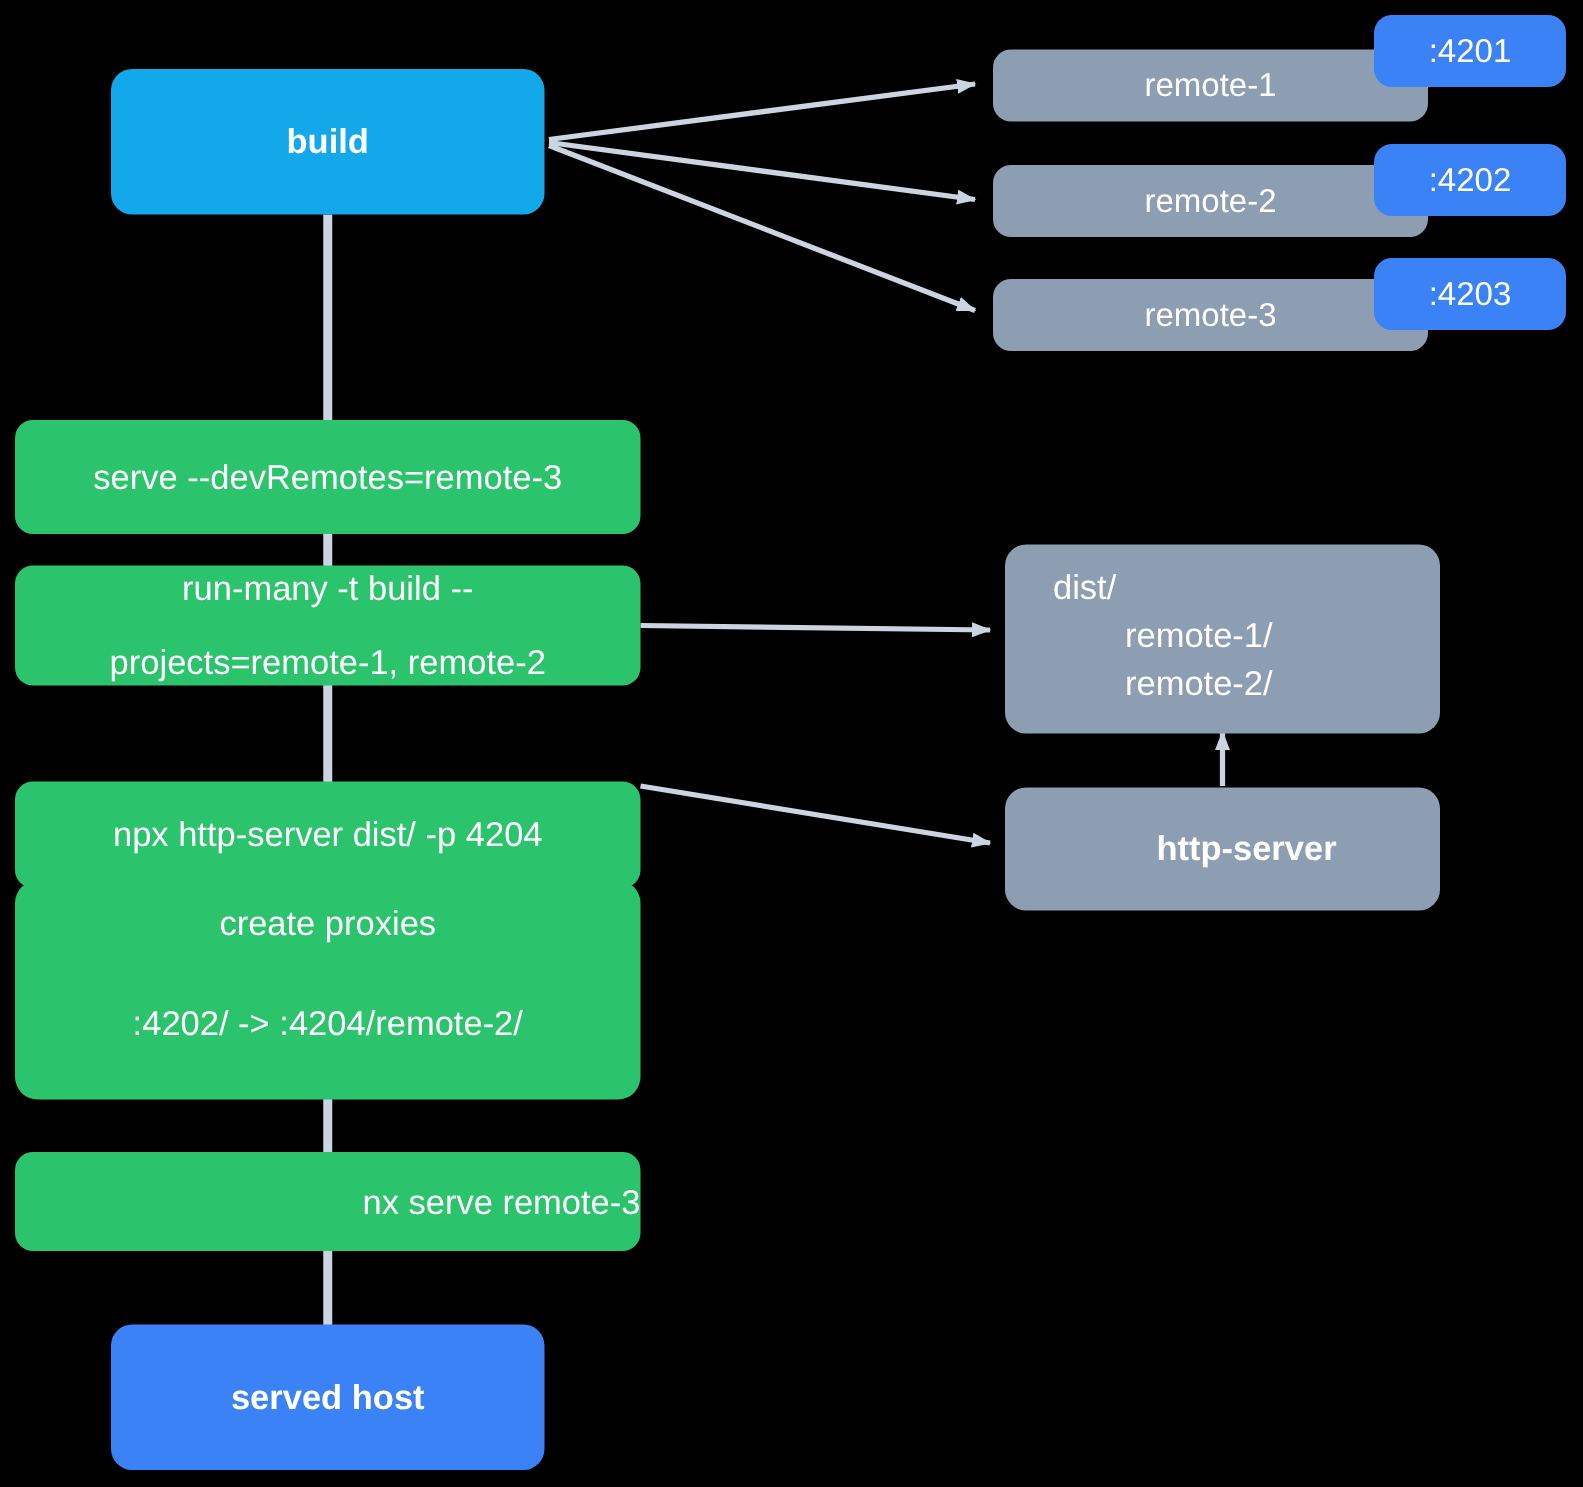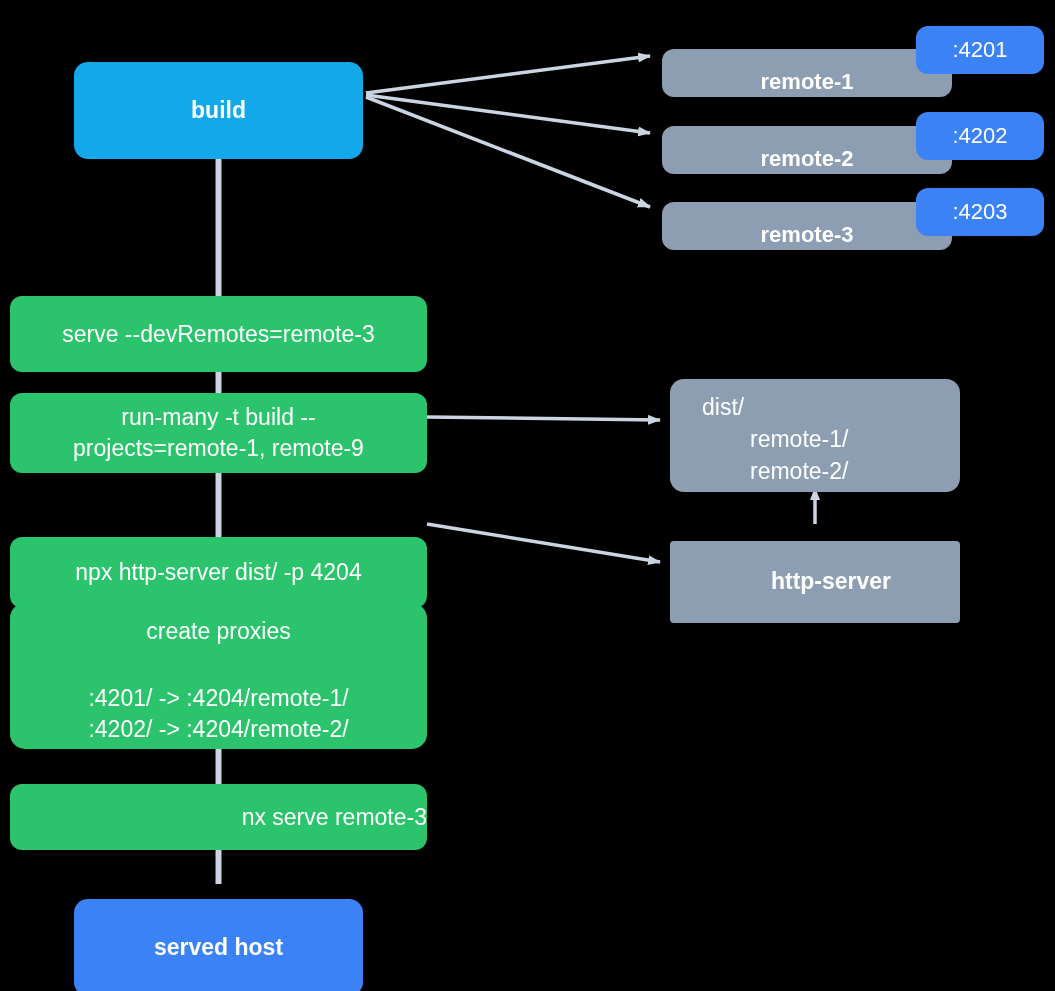--- a/index.html
+++ b/index.html
@@ -34,42 +34,40 @@
     position: absolute;
     box-sizing: border-box;
     display: flex;
     align-items: center;
     justify-content: center;
     color: #ffffff;
     font-size: 23px;
     text-align: center;
     border-radius: 12px;
     line-height: 1.35;
-    margin-top: 16px;
   }
 
   .host {
     left: 74px; top: 46px; width: 289px; height: 97px;
     background: var(--host_cyan, #12a8e9);
     border-radius: 14px;
     font-weight: bold;
   }
   .served-host {
     left: 74px; top: 883px; width: 289px; height: 97px;
     background: var(--accent_blue, #3b82f6);
     border-radius: 14px;
     font-weight: bold;
   }
 
   .remote {
     left: 662px; width: 290px; height: 48px;
     background: var(--node_gray, #8d9eb2);
-    font-weight: bold;
+    font-weight: normal;
     font-size: 22px;
-    align-items: flex-end;
   }
   .remote1 { top: 33px; }
   .remote2 { top: 110px; }
   .remote3 { top: 186px; }
 
   .badge {
     left: 916px; width: 128px; height: 48px;
     background: var(--accent_blue, #3b82f6);
     font-size: 22px;
     z-index: 3;
@@ -77,44 +75,44 @@
   .badge1 { top: 10px; }
   .badge2 { top: 96px; }
   .badge3 { top: 172px; }
 
   .step {
     left: 10px; width: 417px;
     background: var(--step_green, #2bc46c);
     flex-direction: column;
   }
   .step1 { top: 280px; height: 76px; }
-  .step2 { top: 377px; height: 80px; }
+  .step2 { top: 377px; height: 80px; justify-content: space-between; }
   .step3 { top: 521px; height: 71px; }
   .step4 { top: 587px; height: 146px; justify-content: flex-start; padding-top: 13px; border-radius: 15px; }
   .step5 { top: 768px; height: 66px; align-items: flex-end; }
   .step .line { line-height: 31px; }
   .step4 .gap { height: 36px; }
 
   .dist {
-    left: 670px; top: 363px; width: 290px; height: 113px;
+    left: 670px; top: 363px; width: 290px; height: 126px;
     background: var(--node_gray, #8d9eb2);
     border-radius: 14px;
     flex-direction: column;
     align-items: flex-start;
     justify-content: flex-start;
     padding: 12px 0 0 32px;
     text-align: left;
   }
   .dist .dist-line { line-height: 32px; }
   .dist .indent { padding-left: 48px; }
 
   .http-server {
     left: 670px; top: 525px; width: 290px; height: 82px;
     background: var(--node_gray, #8d9eb2);
-    border-radius: 4px;
+    border-radius: 14px;
     font-weight: bold;
     padding-left: 32px;
   }
 </style>
 </head>
 <body>
 
 <div class="canvas">
 
   <svg class="edges" xmlns="http://www.w3.org/2000/svg">
@@ -155,31 +153,30 @@
   <div class="node badge badge3">
     <span>:4203</span>
   </div>
 
   <div class="node step step1">
     <span class="line">serve --devRemotes=remote-3</span>
   </div>
 
   <div class="node step step2">
     <span class="line">run-many -t build --</span>
-    <span class="line">projects=remote-1, remote-9</span>
+    <span class="line">projects=remote-1, remote-2</span>
   </div>
 
   <div class="node step step3">
     <span class="line">npx http-server dist/ -p 4204</span>
   </div>
 
   <div class="node step step4">
     <span class="line">create proxies</span>
     <span class="gap"></span>
-    <span class="line">:4201/ -&gt; :4204/remote-1/</span>
     <span class="line">:4202/ -&gt; :4204/remote-2/</span>
   </div>
 
   <div class="node step step5">
     <span class="line">nx serve remote-3</span>
   </div>
 
   <div class="node dist">
     <div class="dist-line">dist/</div>
     <div class="dist-line indent">remote-1/</div>

